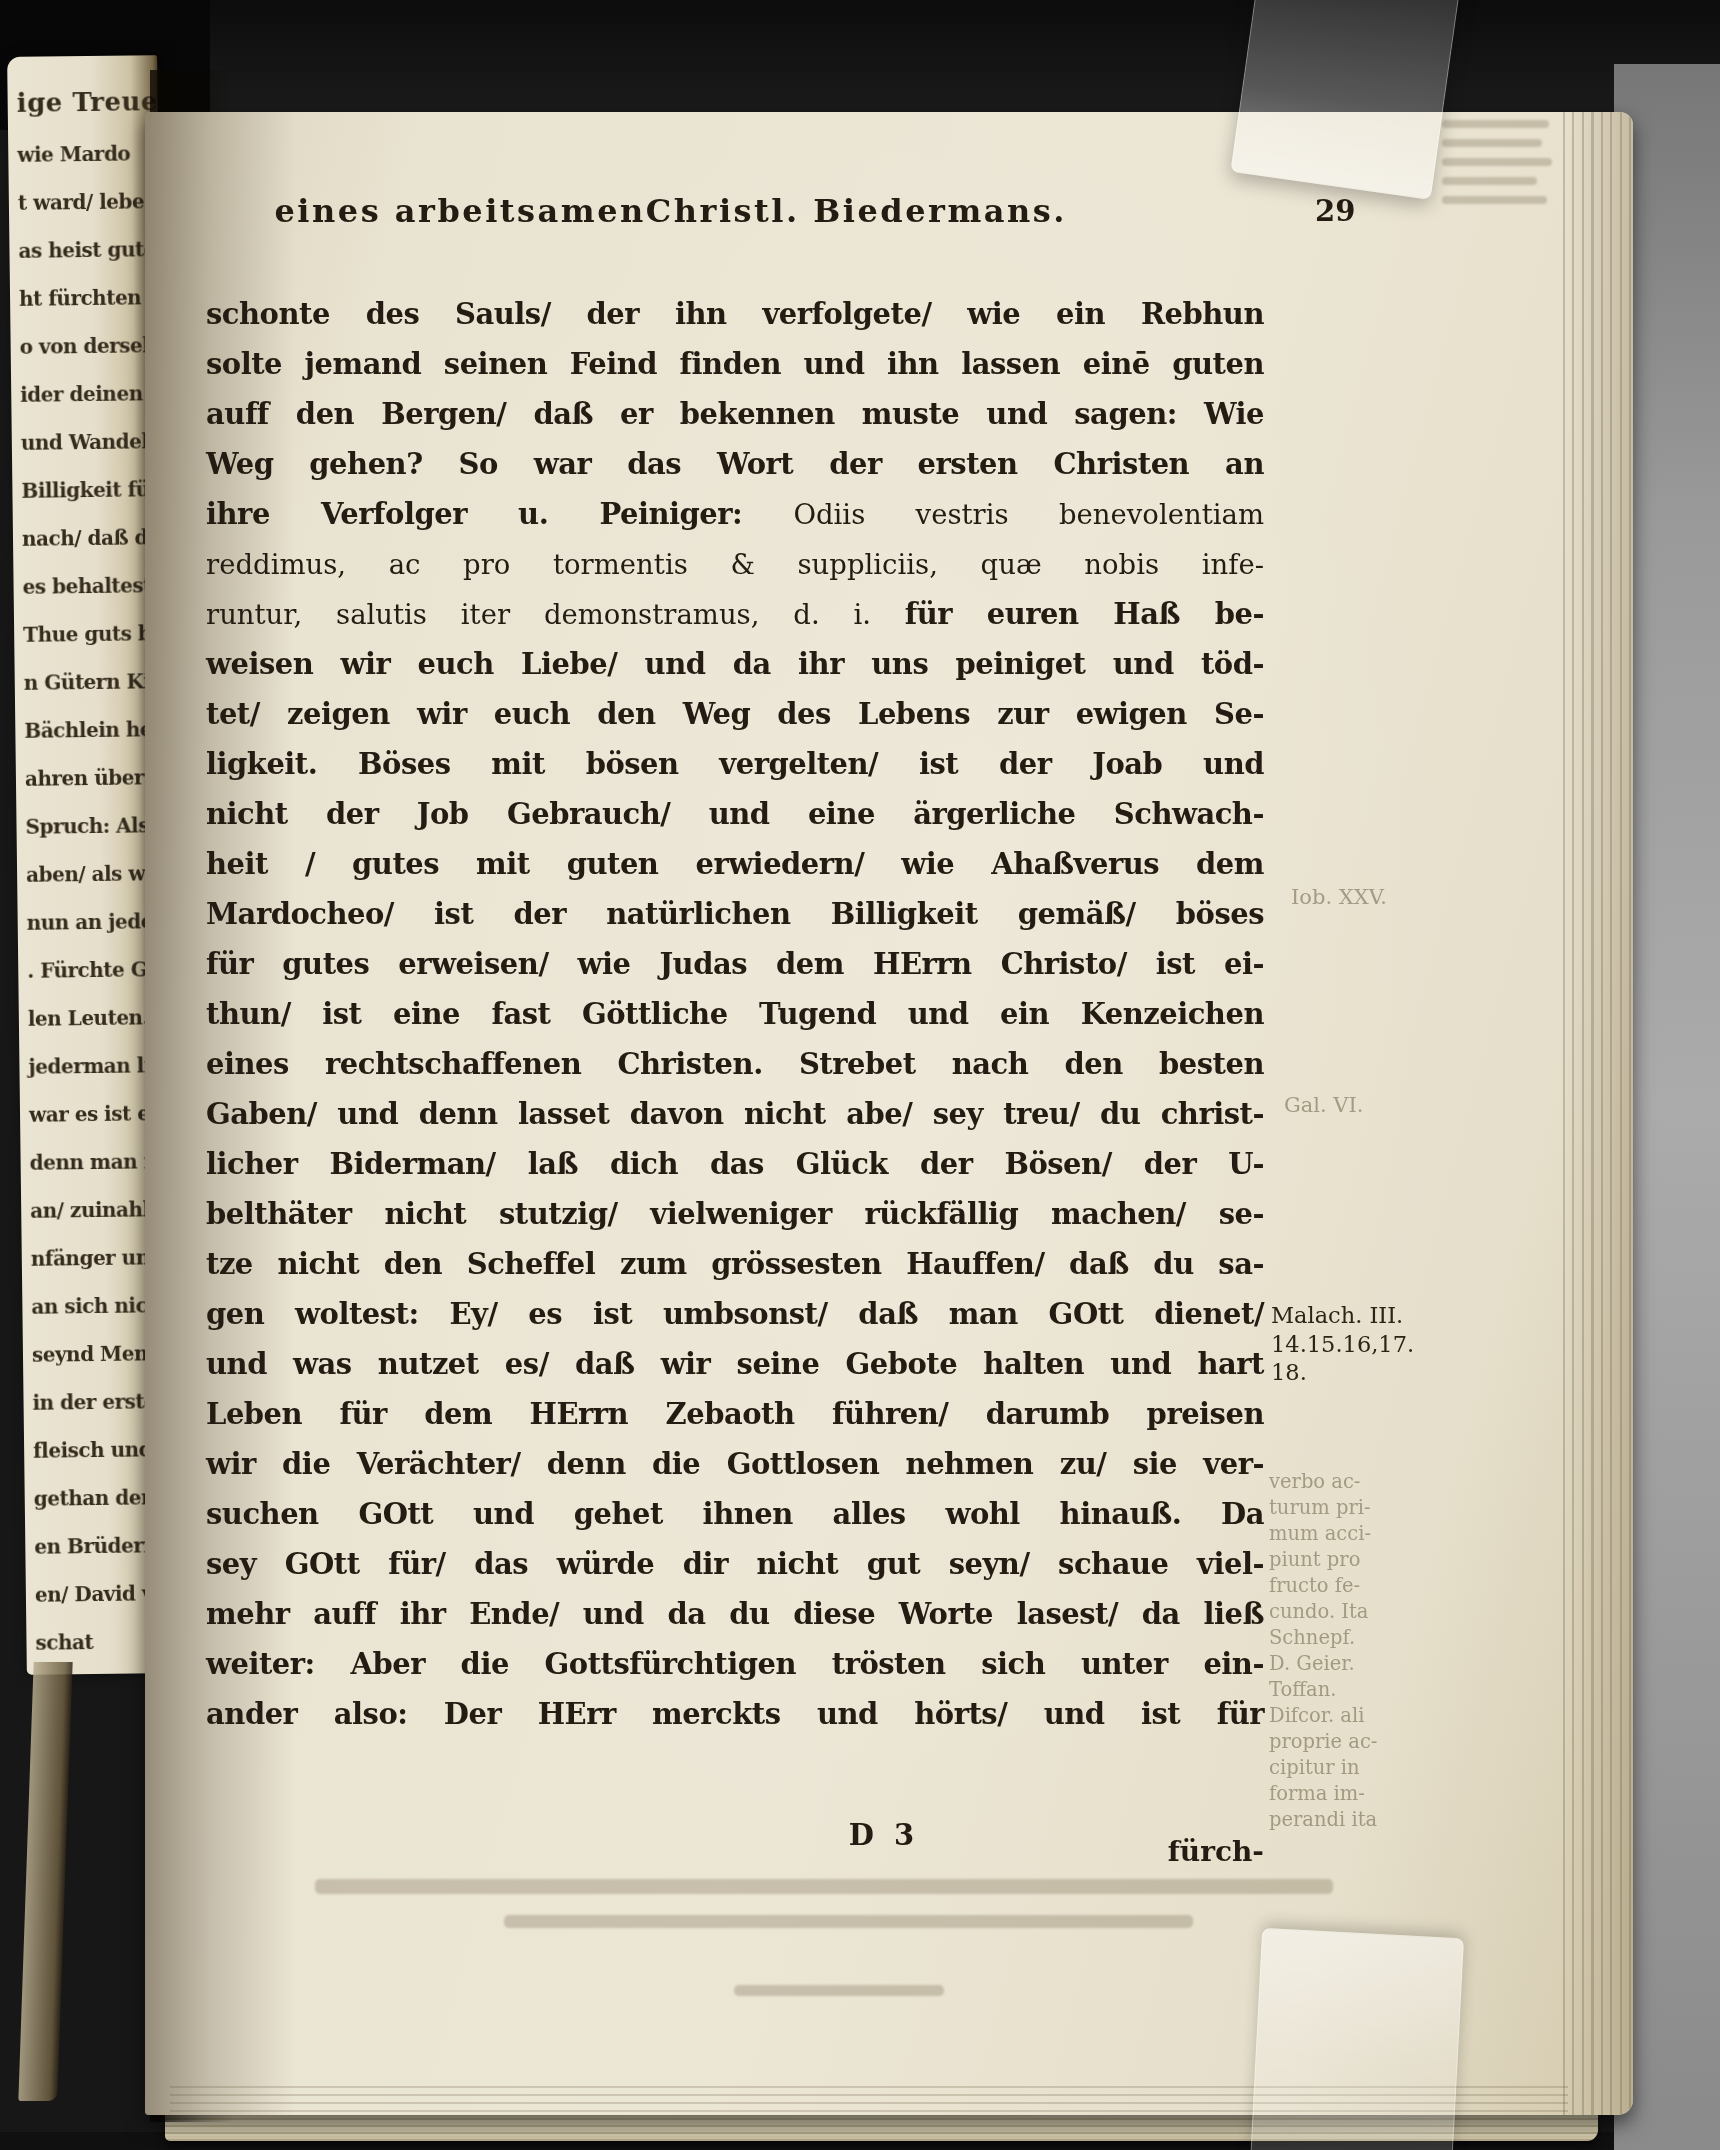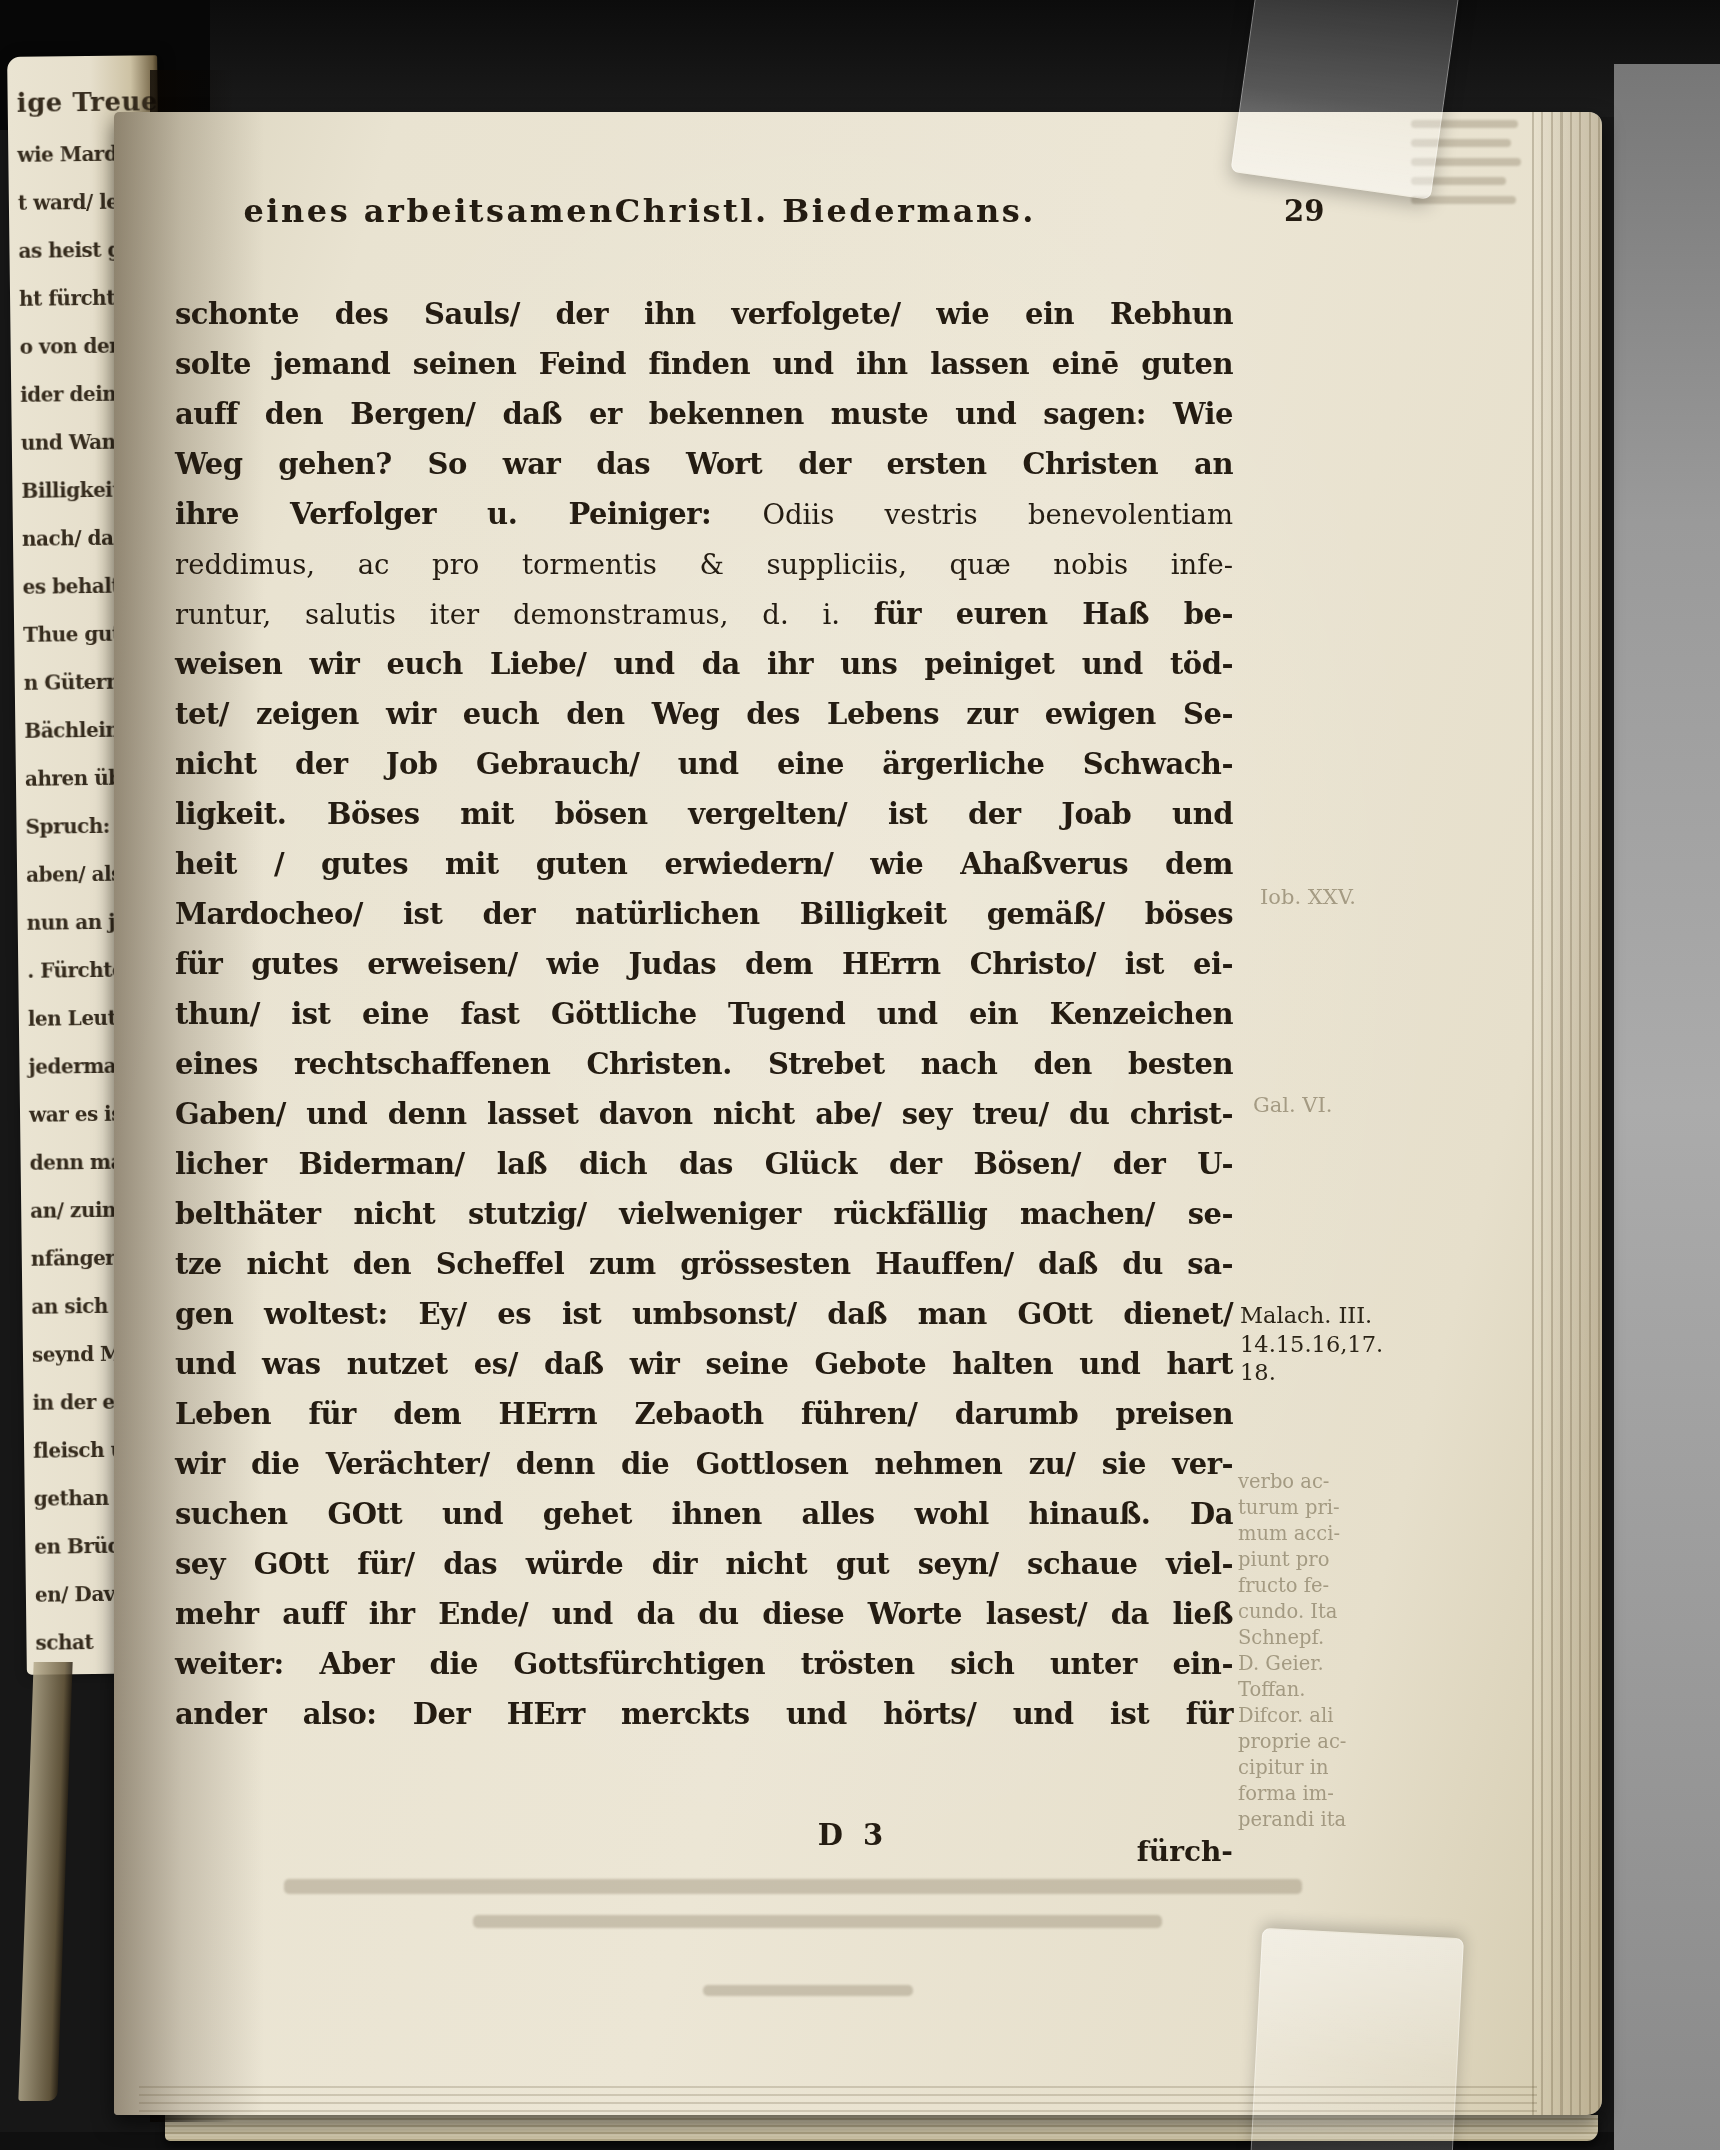--- a/index.html
+++ b/index.html
@@ -40,21 +40,21 @@
   .gutter-shadow{position:absolute;left:150px;top:70px;width:85px;height:2052px;
     background:linear-gradient(90deg,rgba(10,6,2,0.8),rgba(10,6,2,0.25) 60%,rgba(10,6,2,0));z-index:3;}
 
   
   .under-stack{position:absolute;left:165px;top:2115px;width:1433px;height:26px;
     background:repeating-linear-gradient(180deg,#cfc5a8 0 2.5px,#b3a888 2.5px 4.5px,#d6cdb1 4.5px 7px);
     border-radius:0 0 11px 5px;box-shadow:0 5px 9px rgba(0,0,0,0.6);z-index:1;}
 
   
   .main-page{
-    position:absolute;left:114px;top:112px;width:1488px;height:2003px;
+    position:absolute;left:145px;top:112px;width:1488px;height:2003px;
     background:
       radial-gradient(ellipse at 48% 42%, rgba(255,255,255,0.10), rgba(0,0,0,0) 60%),
       linear-gradient(105deg,#d9d2bc 0%,#e9e3d1 14%,#ece6d5 52%,#e6dfcb 82%,#d6cdb2 97%);
     border-radius:5px 13px 15px 4px;
     box-shadow:0 9px 20px rgba(0,0,0,0.55);
     z-index:4;overflow:hidden;color:#241c12;
   }
   .gutter-overlay{position:absolute;left:0;top:0;bottom:0;width:150px;
     background:linear-gradient(90deg,rgba(59,44,24,0.48),rgba(59,44,24,0.20) 45%,rgba(59,44,24,0));pointer-events:none;}
   .edge-stack-right{position:absolute;right:0;top:0;width:70px;height:100%;
@@ -173,22 +173,22 @@
     <div id="body-text">
         <div class="body-line"><span class="fraktur">schonte des Sauls/ der ihn verfolgete/ wie ein Rebhun</span></div>
         <div class="body-line"><span class="fraktur">solte jemand seinen Feind finden und ihn lassen einē guten</span></div>
         <div class="body-line"><span class="fraktur">auff den Bergen/ daß er bekennen muste und sagen: Wie</span></div>
         <div class="body-line"><span class="fraktur">Weg gehen? So war das Wort der ersten Christen an</span></div>
         <div class="body-line"><span class="fraktur">ihre Verfolger u. Peiniger: </span><span class="roman">Odiis vestris benevolentiam</span></div>
         <div class="body-line"><span class="roman">reddimus, ac pro tormentis &amp; suppliciis, quæ nobis infe-</span></div>
         <div class="body-line"><span class="roman">runtur, salutis iter demonstramus, d. i. </span><span class="fraktur">für euren Haß be-</span></div>
         <div class="body-line"><span class="fraktur">weisen wir euch Liebe/ und da ihr uns peiniget und töd-</span></div>
         <div class="body-line"><span class="fraktur">tet/ zeigen wir euch den Weg des Lebens zur ewigen Se-</span></div>
+        <div class="body-line"><span class="fraktur">ligkeit. Böses mit bösen vergelten/ ist der Joab und</span></div>
         <div class="body-line"><span class="fraktur">nicht der Job Gebrauch/ und eine ärgerliche Schwach-</span></div>
-        <div class="body-line"><span class="fraktur">ligkeit. Böses mit bösen vergelten/ ist der Joab und</span></div>
         <div class="body-line"><span class="fraktur">heit / gutes mit guten erwiedern/ wie Ahaßverus dem</span></div>
         <div class="body-line"><span class="fraktur">Mardocheo/ ist der natürlichen Billigkeit gemäß/ böses</span></div>
         <div class="body-line"><span class="fraktur">für gutes erweisen/ wie Judas dem HErrn Christo/ ist ei-</span></div>
         <div class="body-line"><span class="fraktur">thun/ ist eine fast Göttliche Tugend und ein Kenzeichen</span></div>
         <div class="body-line"><span class="fraktur">eines rechtschaffenen Christen. Strebet nach den besten</span></div>
         <div class="body-line"><span class="fraktur">Gaben/ und denn lasset davon nicht abe/ sey treu/ du christ-</span></div>
         <div class="body-line"><span class="fraktur">licher Biderman/ laß dich das Glück der Bösen/ der U-</span></div>
         <div class="body-line"><span class="fraktur">belthäter nicht stutzig/ vielweniger rückfällig machen/ se-</span></div>
         <div class="body-line"><span class="fraktur">tze nicht den Scheffel zum grössesten Hauffen/ daß du sa-</span></div>
         <div class="body-line"><span class="fraktur">gen woltest: Ey/ es ist umbsonst/ daß man GOtt dienet/</span></div>

